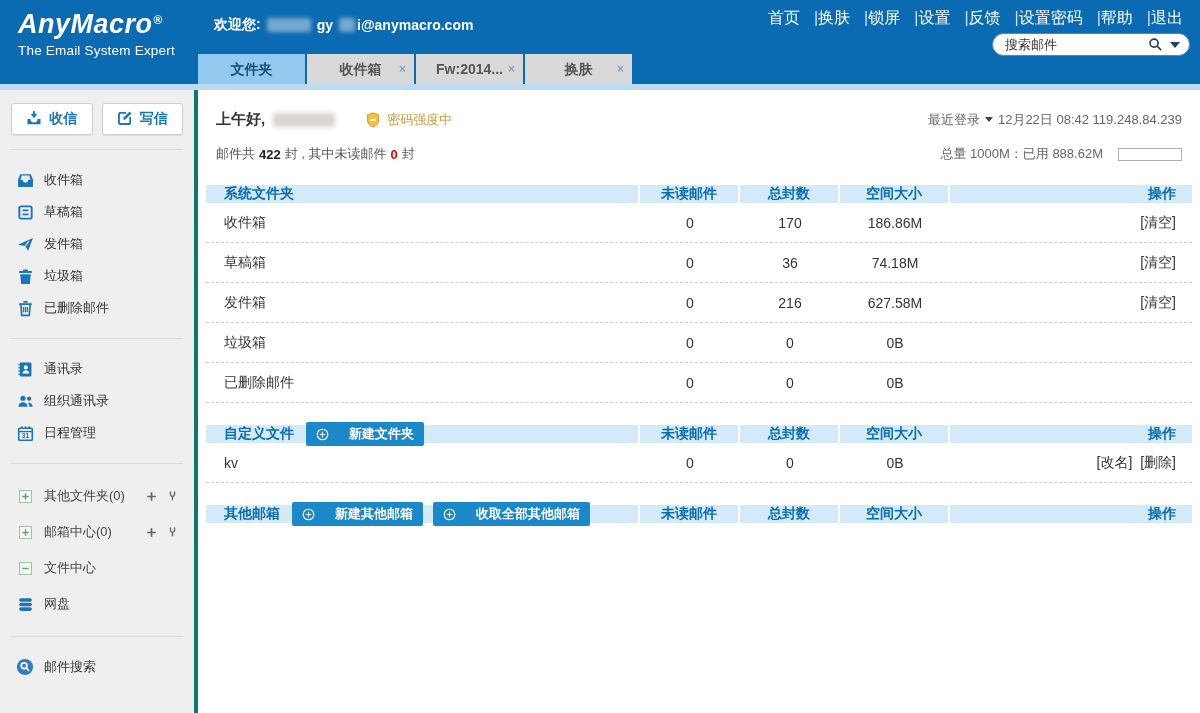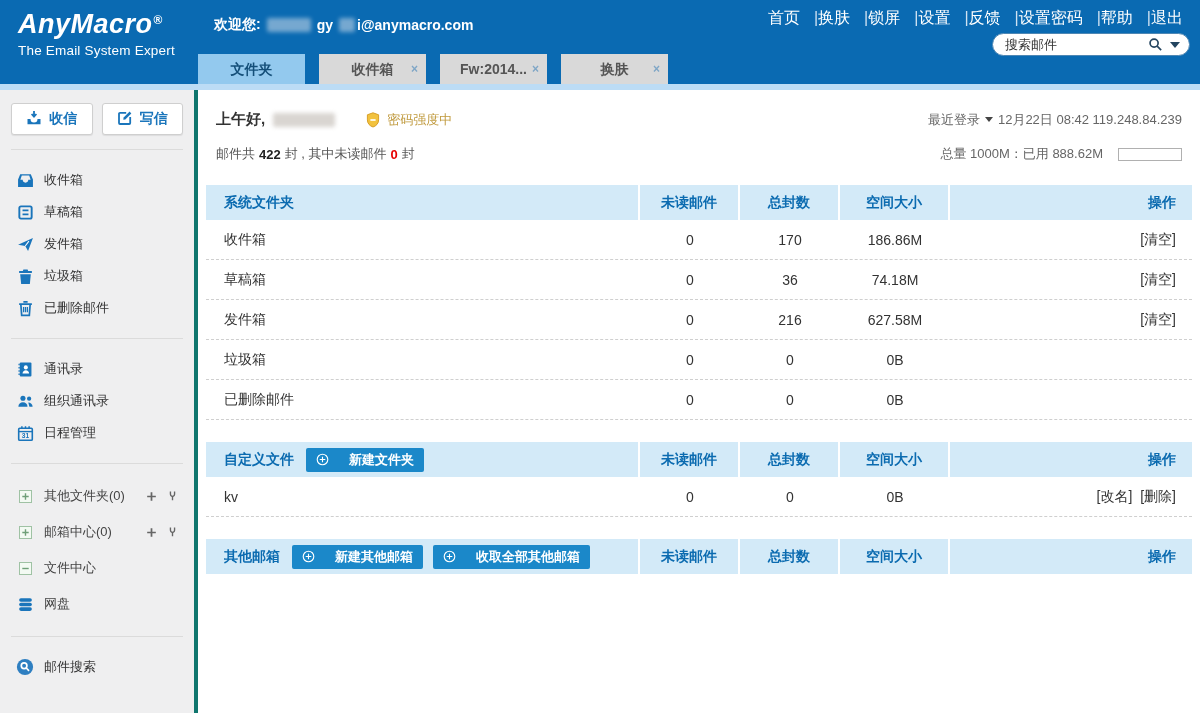--- a/index.html
+++ b/index.html
@@ -23,21 +23,21 @@
   .toplinks { position:absolute; top:8px; right:10px; font-size:16px; color:#fff; display:flex; align-items:center; }
   .toplink { color:#fff; text-decoration:none; cursor:pointer; padding:0 7px; white-space:nowrap; }
   .toplink-sep + .toplink-sep::before { content:"|"; color:#cfe2f2; margin-right:0; }
   .searchbox { position:absolute; top:33px; right:10px; width:198px; height:23px; background:#fff; border:1px solid #4e87b4; border-radius:12px; display:flex; align-items:center; padding:0 9px 0 12px; }
   .searchbox input { flex:1; border:none; outline:none; font-size:13px; color:#333; background:transparent; font-family:inherit; min-width:0; }
   .searchbox input::placeholder { color:#333; opacity:1; }
   .search-glyph { flex:none; display:flex; align-items:center; }
   .caret { width:0; height:0; border-left:5px solid transparent; border-right:5px solid transparent; border-top:6px solid #23445f; margin-left:7px; cursor:pointer; }
 
   
-  .tabs { position:absolute; left:198px; bottom:0; display:flex; gap:14px;margin-top:44px; }
+  .tabs { position:absolute; left:198px; bottom:0; display:flex; gap:2px;margin-top:44px; }
   .tab { width:107px; height:30px; line-height:30px; text-align:center; font-size:14px; font-weight:bold; position:relative; cursor:pointer; }
   .tab.active { background:#93c9ee; color:#144f79; }
   .tab.inactive { background:#d9d9d9; color:#555; }
   .tab .close { position:absolute; right:8px; top:0; font-size:12px; font-weight:bold; color:#7fa6c6; cursor:pointer; }
   .accent-strip { height:6px; background:#bcdcf5; flex:none; }
 
   
   .body-row { flex:1; display:flex; min-height:0; }
   .sidebar { width:198px; flex:none; background:#efeff0; border-right:4px solid #0f766e; padding-top:13px; }
   .side-btns { display:flex; gap:9px; padding:0 11px; }
@@ -58,21 +58,21 @@
   .dn-arrow { width:0; height:0; border-left:4px solid transparent; border-right:4px solid transparent; border-top:5px solid #444; }
   .stats-row { margin-top:16px; padding:0 10px; display:flex; align-items:center; font-size:13px; color:#555; }
   .stats-row b { color:#222; margin:0 4px; font-size:13px; }
   .stats-row .red { color:#e60000; font-weight:bold; margin:0 4px; }
   .quota { margin-left:auto; display:flex; align-items:center; gap:15px; font-size:13px; color:#666; }
   .bar { width:64px; height:13px; border:1px solid #b0b0b0; background:#fff; }
   .bar-fill { height:100%; background:linear-gradient(#7de365,#31b222); }
 
   
   .tbl { margin-top:22px; }
-  .tbl-head { display:flex; height:35px; }
+  .tbl-head { display:flex; height:18px; }
   .th { background:#d3eaf8; color:#0b6bb0; font-weight:bold; font-size:14px; display:flex; align-items:center; border-right:2px solid #fff; }
   .th.c-name { flex:1; padding-left:18px; gap:12px; }
   .th.c-num { width:100px; justify-content:center; flex:none; }
   .th.c-size { width:110px; justify-content:center; flex:none; }
   .th.c-ops { width:242px; justify-content:flex-end; padding-right:16px; border-right:none; flex:none; }
   .trow { display:flex; height:40px; align-items:center; border-bottom:1px dashed #cfcfcf; font-size:14px; color:#333; }
   .td.c-name { flex:1; padding-left:18px; }
   .td.c-num { width:100px; text-align:center; flex:none; }
   .td.c-size { width:110px; text-align:center; flex:none; }
   .td.c-ops { width:242px; text-align:right; padding-right:16px; flex:none; }

